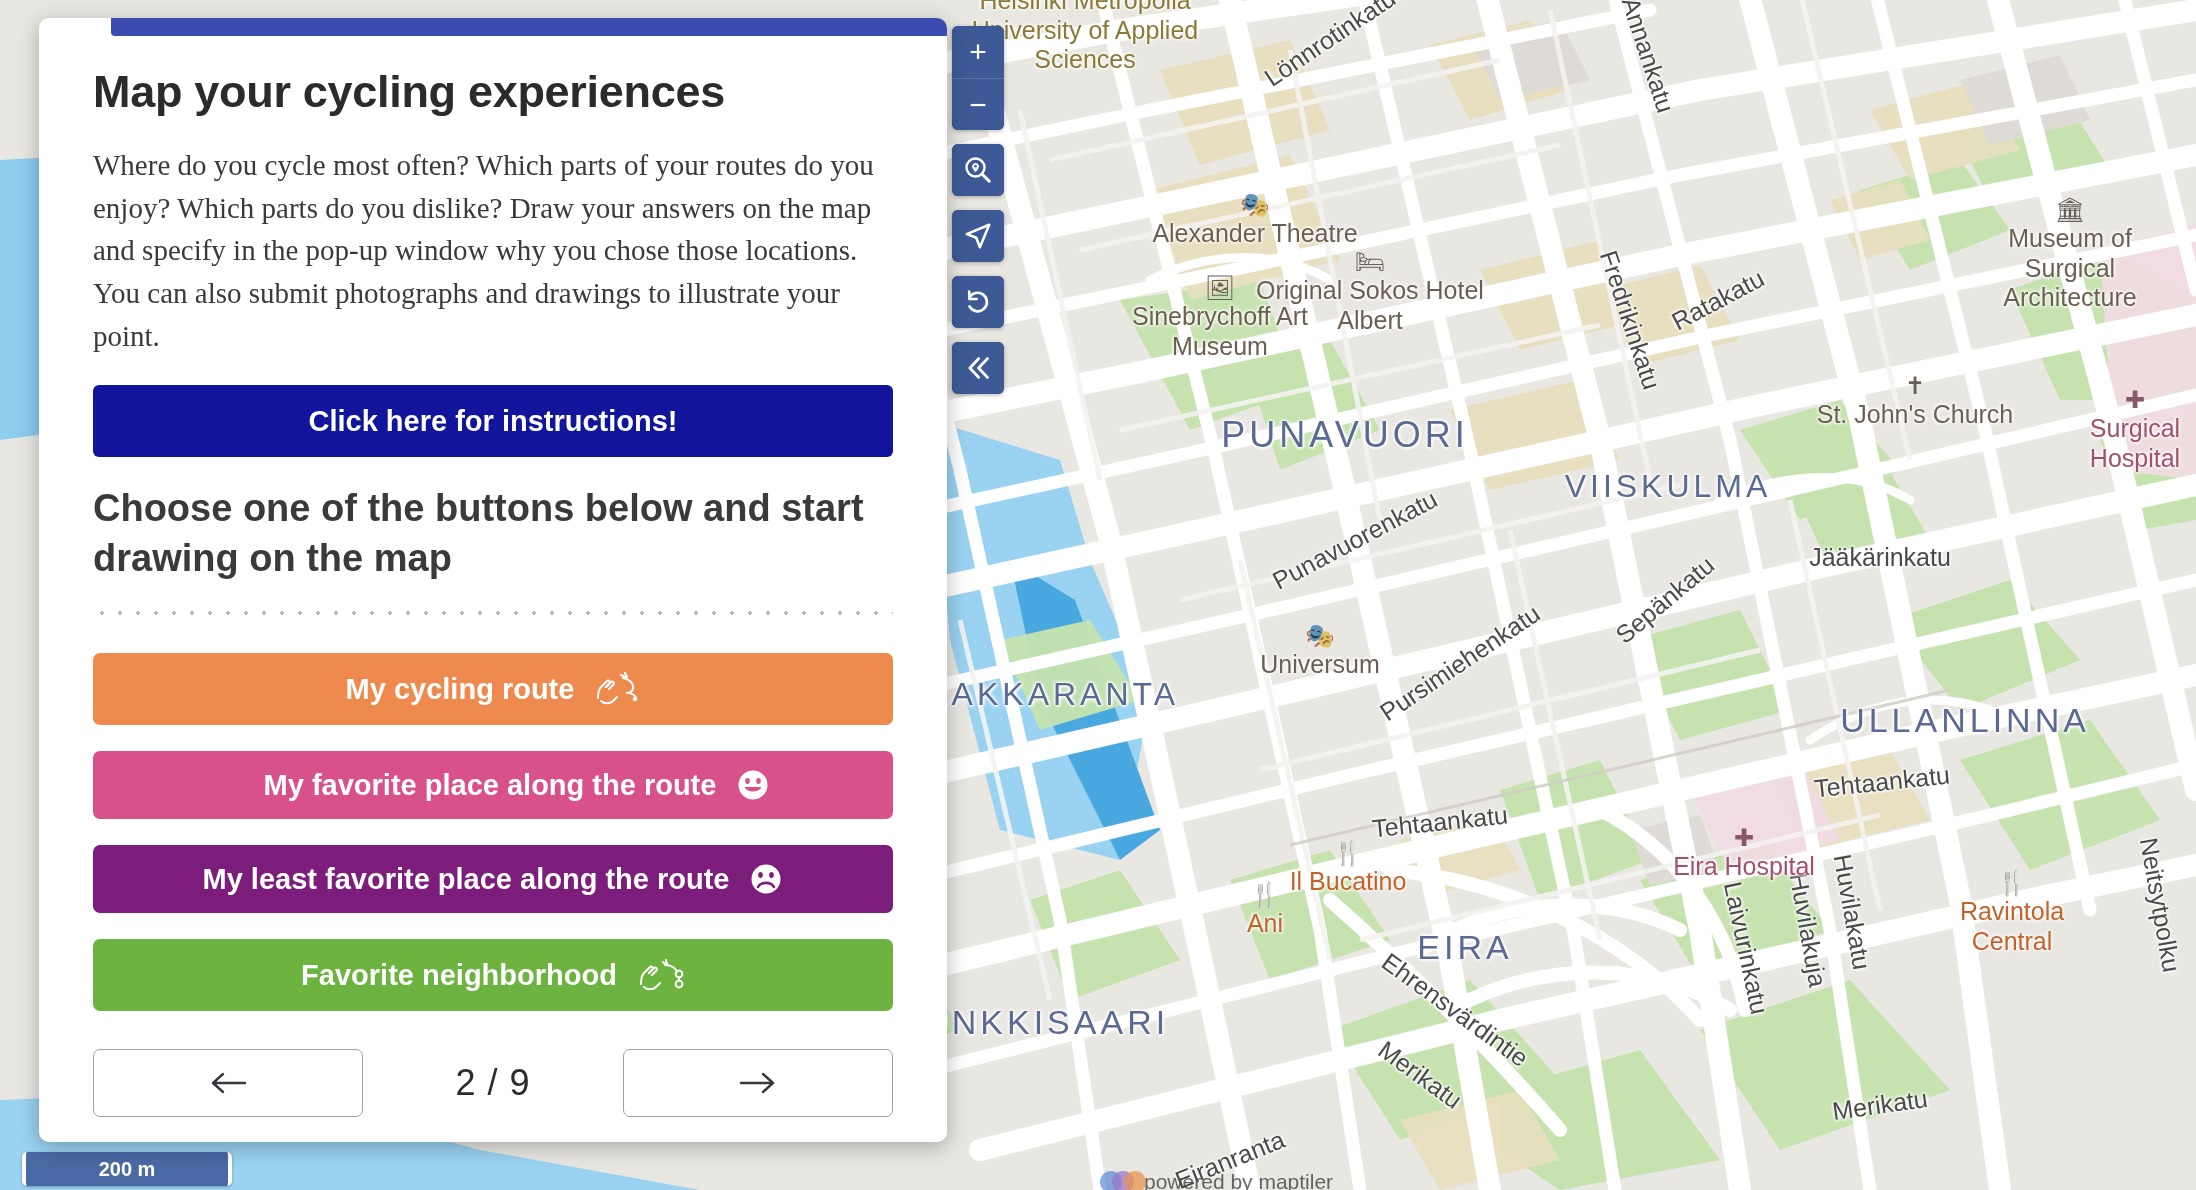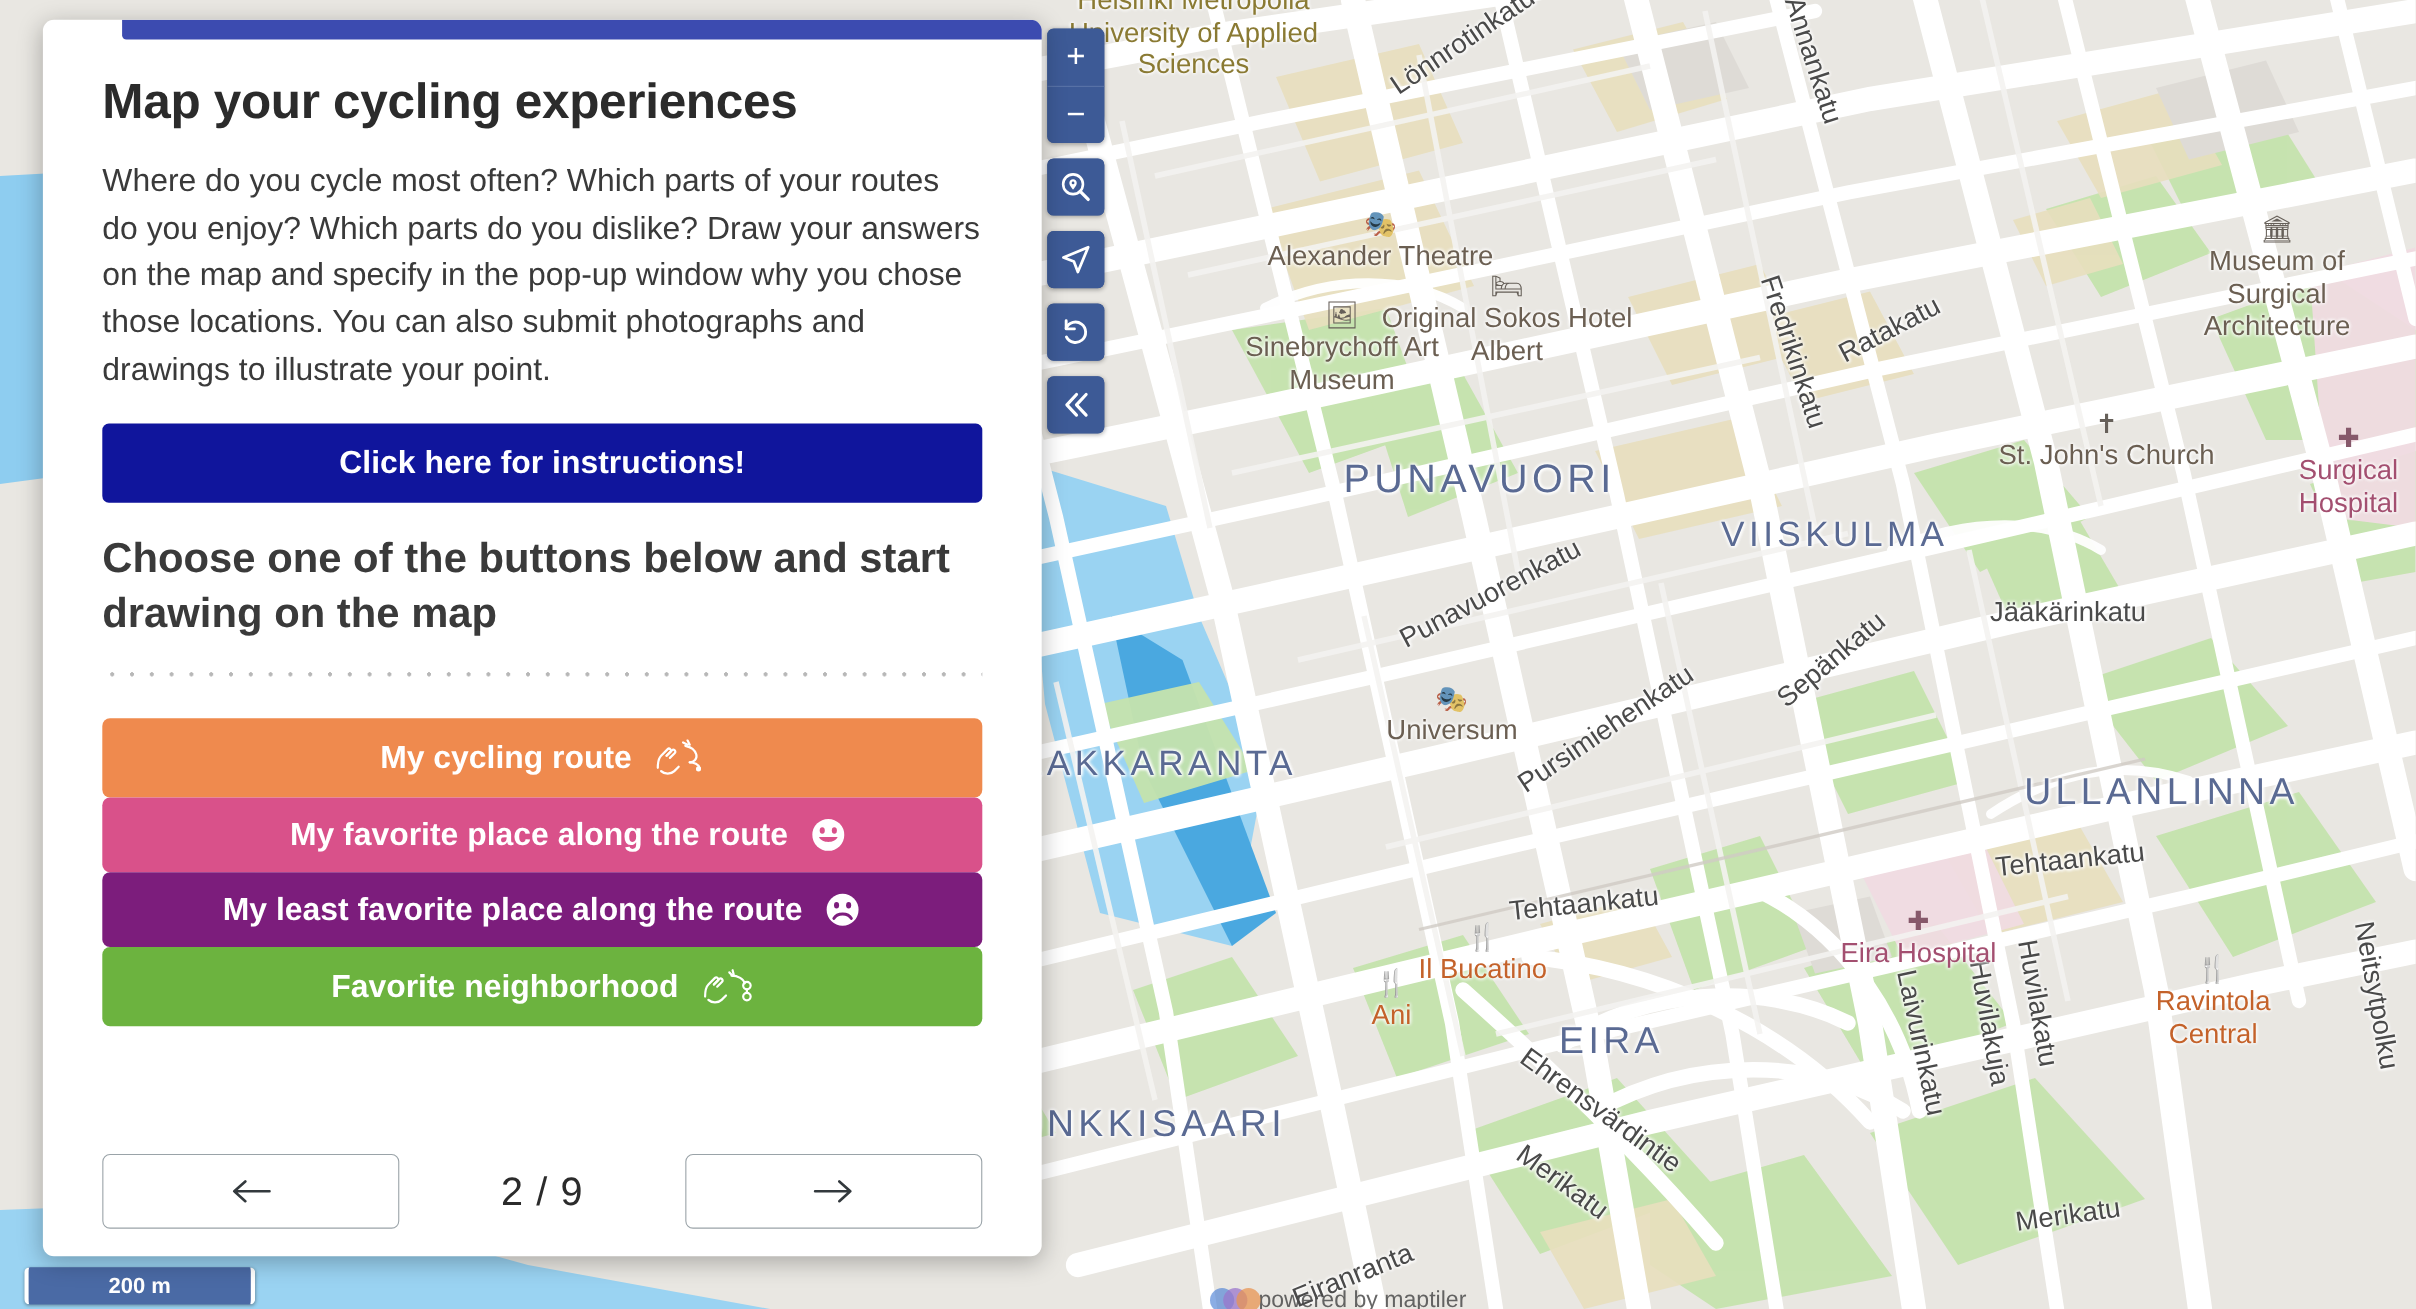--- a/index.html
+++ b/index.html
@@ -81,20 +81,21 @@
     flex: 1; display: flex; flex-direction: column;
   }
 
   #page-title {
     font-size: 45px; font-weight: bold; color: #2b2b2b;
     letter-spacing: -.3px; margin-bottom: 26px;
   }
   #intro-paragraph {
     font-size: 29px; line-height: 1.47; color: #3a3a3a;
     margin-bottom: 28px;
+    font-family: Liberation Serif, serif;
   }
 
   #instructions-button {
     display: block; width: 100%; height: 72px;
     background: #10159c; color: #fff;
     border: none; border-radius: 6px;
     font-family: "Liberation Sans", sans-serif;
     font-size: 29px; font-weight: bold;
     cursor: pointer; margin-bottom: 26px;
   }
@@ -107,21 +108,21 @@
   #dotted-divider {
     height: 4px; width: 100%;
     background-image: radial-gradient(circle, #b8b8b8 1.8px, transparent 2px);
     background-size: 18px 4px; background-repeat: repeat-x;
     background-position: left center;
     margin-bottom: 38px;
   }
 
   .draw-btn {
     display: flex; align-items: center; justify-content: center; gap: 20px;
-    width: 100%; height: 68px; 
+    width: 100%; height: 68px; margin-bottom: 26px;
     border: none; border-radius: 7px;
     color: #fff; font-family: "Liberation Sans", sans-serif;
     font-size: 29px; font-weight: bold; cursor: pointer;
   }
   .draw-btn.tall { height: 72px; }
   .draw-btn .glyph { display: flex; align-items: center; font-size: 30px; line-height: 1; }
   .draw-btn .glyph svg { display: block; }
 
   #nav-row {
     margin-top: auto; padding-bottom: 25px;

